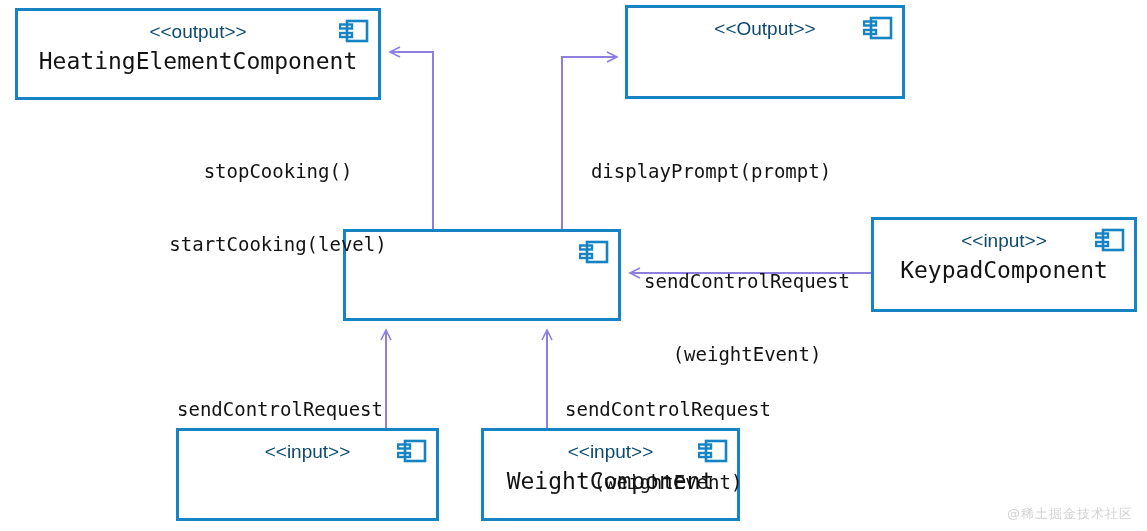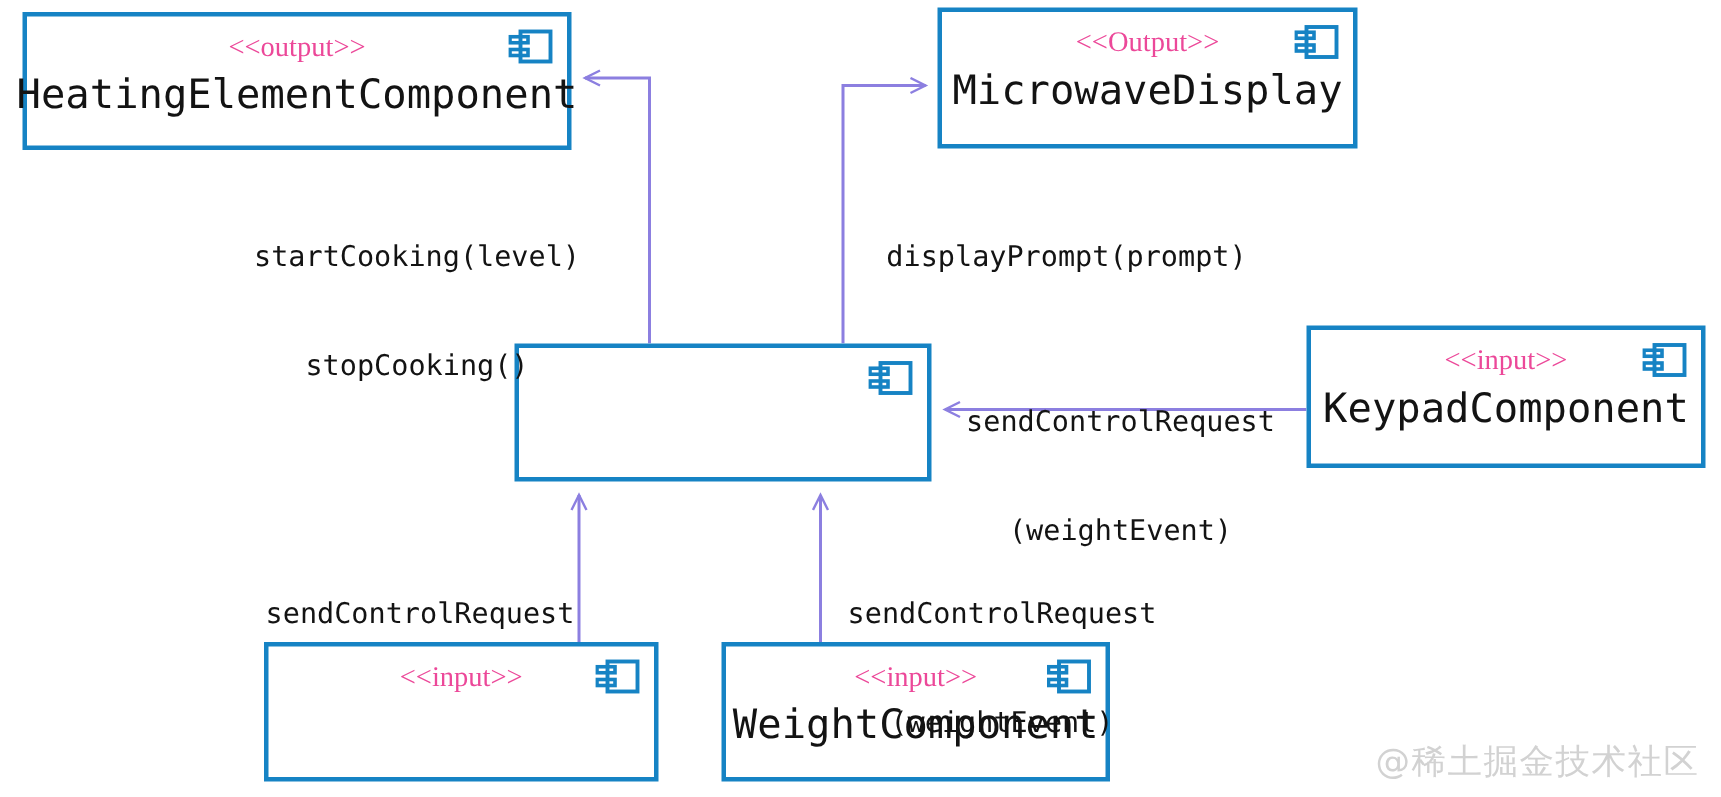--- a/index.html
+++ b/index.html
@@ -38,30 +38,30 @@
     width: 100%;
     height: 100%;
     display: flex;
     flex-direction: column;
     align-items: center;
     justify-content: flex-start;
     padding-top: 10px;
     box-sizing: border-box;
   }
   .stereotype {
-    font-family: Liberation Serif, serif;
+    font-family: Liberation Sans, sans-serif;
     font-size: 19px;
-    color: #ec4899;
+    color: #0c4a6e;
     letter-spacing: 0px;
     line-height: 1.15;
     white-space: nowrap;
   }
   .comp-name {
     font-family: "DejaVu Sans Mono", monospace;
-    font-size: 27px;
+    font-size: 23px;
     color: #131313;
     line-height: 1.15;
     margin-top: 5px;
     white-space: nowrap;
   }
   .comp-icon {
     position: absolute;
     top: 8px;
     right: 9px;
     width: 30px;
@@ -75,21 +75,21 @@
     line-height: 1.28;
     text-align: center;
     white-space: pre;
     z-index: 3;
   }
   .watermark {
     position: absolute;
     right: 14px;
     bottom: 8px;
     font-family: "DejaVu Sans", sans-serif;
-    font-size: 23px;
+    font-size: 13px;
     color: #d2d2d2;
     letter-spacing: 1px;
     z-index: 4;
     white-space: nowrap;
   }
 </style>
 </head>
 <body>
 
 <div id="canvas">
@@ -130,21 +130,20 @@
         <rect x="8" y="2" width="20" height="20" fill="none" stroke="#1683c4" stroke-width="2.6"></rect>
         <rect x="1" y="5.5" width="12" height="4" fill="none" stroke="#1683c4" stroke-width="2.4"></rect>
         <rect x="1" y="14" width="12" height="4" fill="none" stroke="#1683c4" stroke-width="2.4"></rect>
       </svg>
     </div>
   </div>
 
   <div class="component" style="left:625px; top:5px; width:280px; height:94px;">
     <div class="comp-inner">
       <span class="stereotype">&lt;&lt;Output&gt;&gt;</span>
-      <span class="comp-name">MicrowaveDisplay</span>
       <svg class="comp-icon" viewBox="0 0 30 24" xmlns="http://www.w3.org/2000/svg">
         <rect x="8" y="2" width="20" height="20" fill="none" stroke="#1683c4" stroke-width="2.6"></rect>
         <rect x="1" y="5.5" width="12" height="4" fill="none" stroke="#1683c4" stroke-width="2.4"></rect>
         <rect x="1" y="14" width="12" height="4" fill="none" stroke="#1683c4" stroke-width="2.4"></rect>
       </svg>
     </div>
   </div>
 
   <div class="component" style="left:343px; top:229px; width:278px; height:92px;">
     <div class="comp-inner">
@@ -185,22 +184,22 @@
       <span class="comp-name">WeightComponent</span>
       <svg class="comp-icon" viewBox="0 0 30 24" xmlns="http://www.w3.org/2000/svg">
         <rect x="8" y="2" width="20" height="20" fill="none" stroke="#1683c4" stroke-width="2.6"></rect>
         <rect x="1" y="5.5" width="12" height="4" fill="none" stroke="#1683c4" stroke-width="2.4"></rect>
         <rect x="1" y="14" width="12" height="4" fill="none" stroke="#1683c4" stroke-width="2.4"></rect>
       </svg>
     </div>
   </div>
 
   <div class="edge-label" style="left:148px; top:110px; width:260px;">
+    <div>stopCooking()</div>
     <div>startCooking(level)</div>
-    <div>stopCooking()</div>
   </div>
 
   <div class="edge-label" style="left:572px; top:110px; width:278px;">
     <div>displayPrompt(prompt)</div>
   </div>
 
   <div class="edge-label" style="left:627px; top:220px; width:240px;">
     <div>sendControlRequest</div>
     <div>(weightEvent)</div>
   </div>

